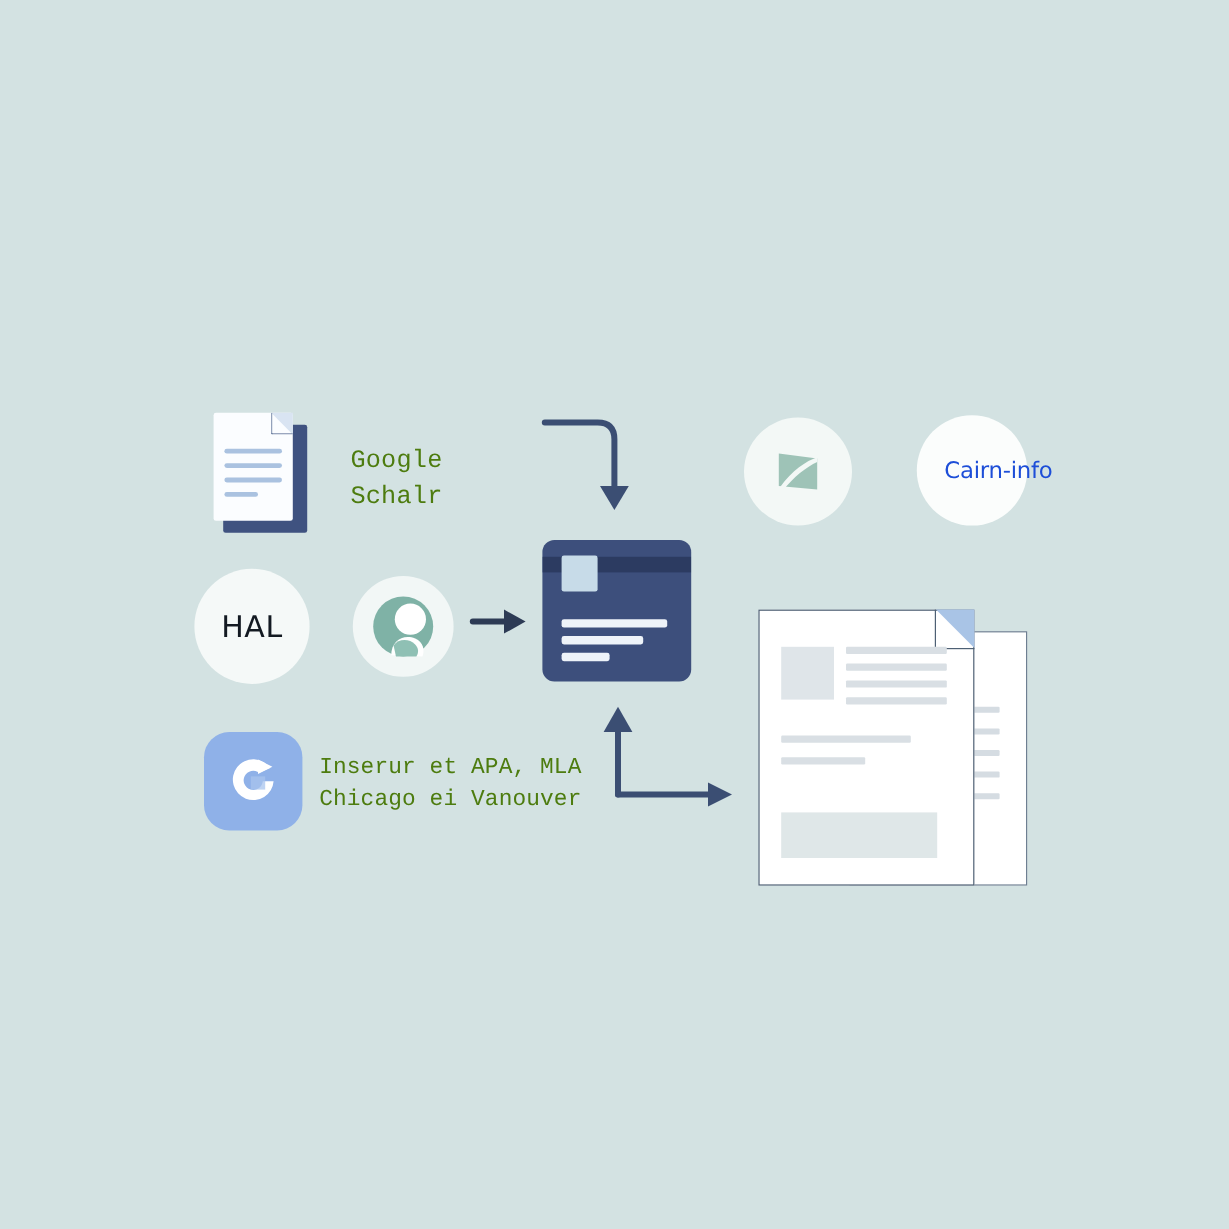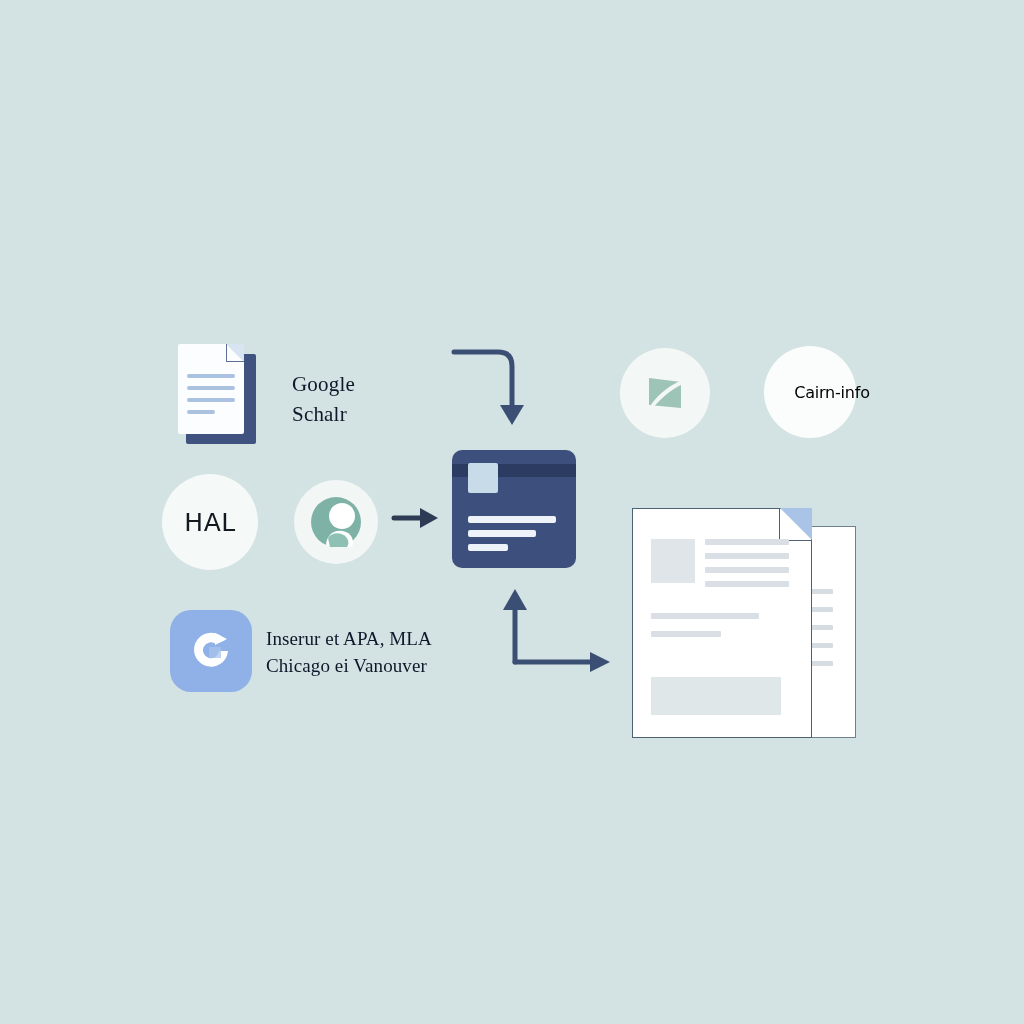--- a/index.html
+++ b/index.html
@@ -75,22 +75,22 @@
   .src-doc-line {
     position: absolute;
     left: 9px;
     height: 4px;
     background: #aac2e0;
     border-radius: 2px;
   }
 
   
   .label-text {
-    color: #0f172a;
-    font-family: Liberation Serif, serif;
+    color: #4d7c0f;
+    font-family: Liberation Mono, monospace;
     line-height: 1.42;
     white-space: pre-line;
     letter-spacing: 0.2px;
   }
   .label-scholar {
     left: 292px;
     top: 370px;
     font-size: 21px;
   }
   .label-styles {
@@ -137,22 +137,22 @@
   }
   .circle-cairn {
     left: 764px;
     top: 346px;
     width: 92px;
     height: 92px;
     background: #fbfdfc;
   }
   .circle-cairn span {
     font-family: "DejaVu Sans", sans-serif;
-    font-size: 16px;
-    color: #000000;
+    font-size: 19px;
+    color: #1d4ed8;
     white-space: nowrap;
     letter-spacing: -0.2px;
     margin-left: 44px;
   }
 
   
   .app-icon {
     left: 170px;
     top: 610px;
     width: 82px;

